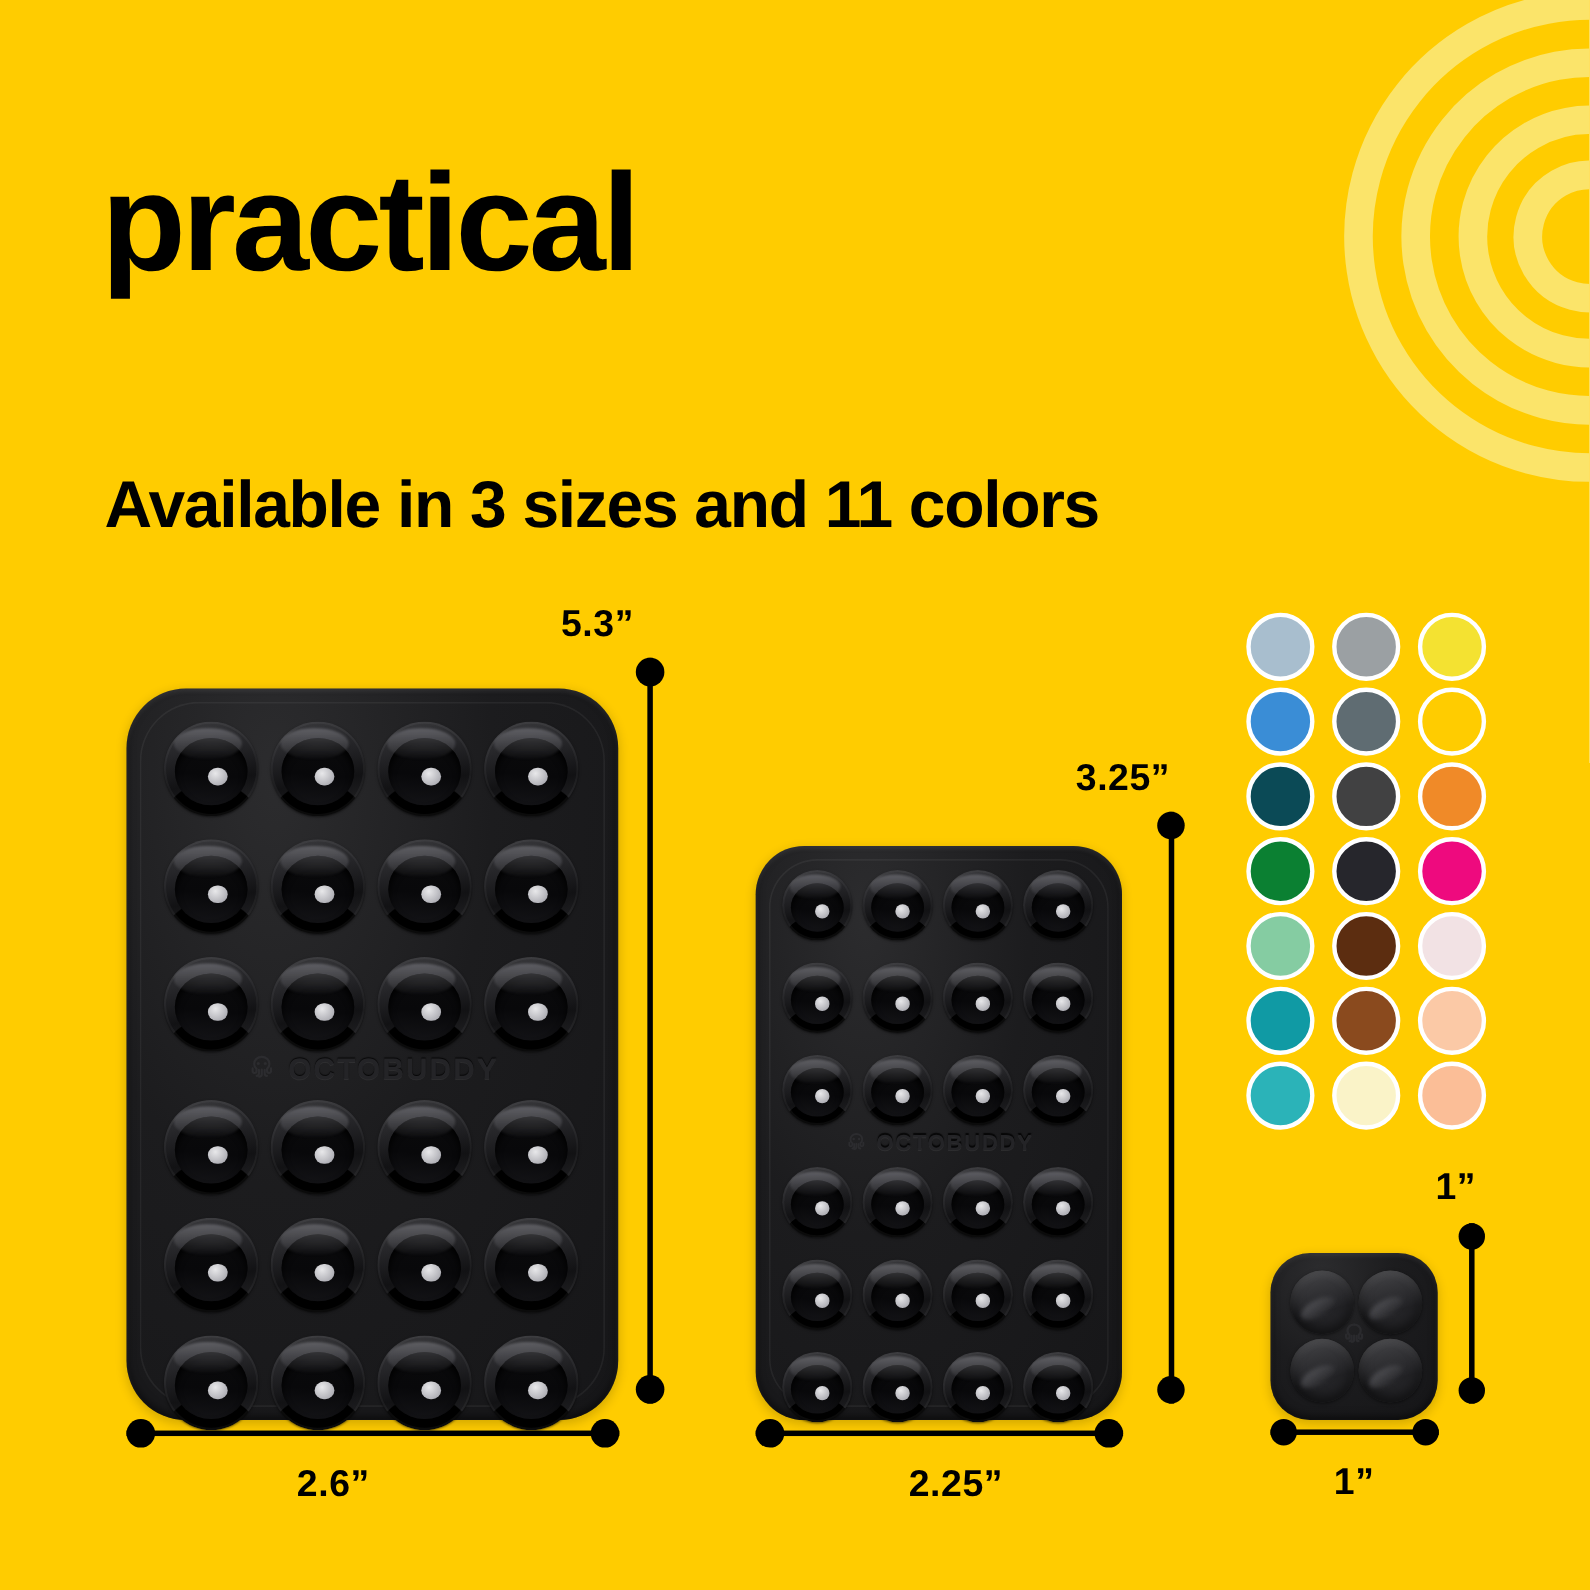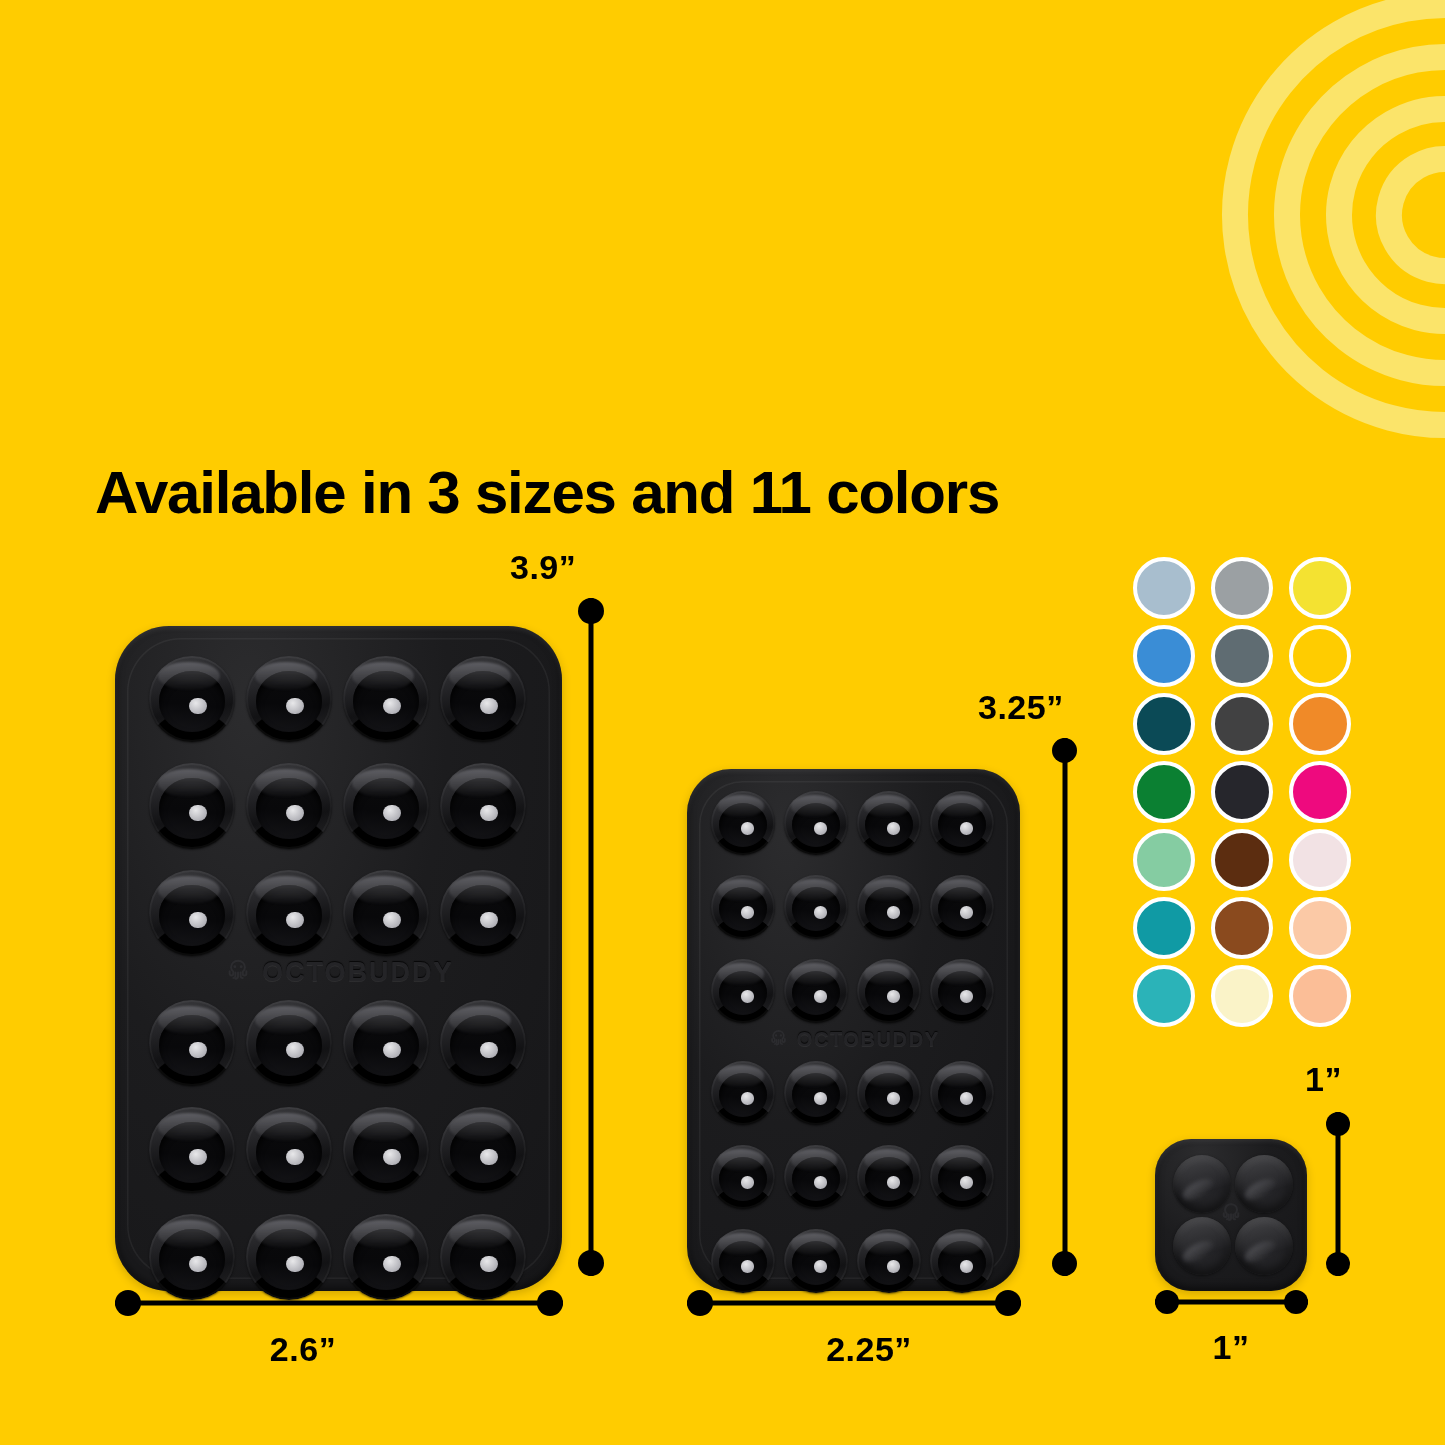--- a/index.html
+++ b/index.html
@@ -31,21 +31,21 @@
     font-size:126px;
     font-weight:bold;
     line-height:0.99;
     letter-spacing:-3.5px;
     color:#000;
   }
   #headline .ln { display:block; }
 
   #subtitle {
     position:absolute;
-    left:95px; top:458px;
+    left:95px; top:424px;
     font-size:60px;
     font-weight:bold;
     letter-spacing:-1.2px;
     color:#000;
     white-space:nowrap;
   }
 
   
   .pad {
     position:absolute;
@@ -183,20 +183,21 @@
   <svg id="arcs" viewBox="0 0 300 520" fill="none">
     <g id="arc-group" stroke-linecap="butt" fill="none">
         <circle cx="300" cy="215" r="210" stroke="#FBE46A" stroke-width="26" fill="none" stroke-dasharray="950.0176184455535 1319.4689145077132" transform="rotate(60 300 215)"></circle>
         <circle cx="300" cy="215" r="158" stroke="#FBE46A" stroke-width="26" fill="none" stroke-dasharray="714.7751605447497 992.7432785343747" transform="rotate(60 300 215)"></circle>
         <circle cx="300" cy="215" r="106" stroke="#FBE46A" stroke-width="26" fill="none" stroke-dasharray="479.53270264394604 666.0176425610362" transform="rotate(60 300 215)"></circle>
         <circle cx="300" cy="215" r="56" stroke="#FBE46A" stroke-width="26" fill="none" stroke-dasharray="253.3380315854809 351.85837720205683" transform="rotate(60 300 215)"></circle>
       </g>
   </svg>
 
   <h1 id="headline">
+    <span class="ln">practical</span>
   </h1>
 
   <div id="subtitle">Available in 3 sizes and 11 colors</div>
 
   <div class="pad pad-large" style="left:115px; top:605px; width:447px; height:665px; border-radius:54px;">
     <div class="inner-rim"></div>
 
     <div class="cups" style="left:34px; top:30px; width:379px; height:300px;
                 grid-template-columns:repeat(4,86px); grid-template-rows:repeat(3,86px);
                 column-gap:11px; row-gap:21px;">
@@ -339,21 +340,21 @@
           <div class="nub"></div>
         </div>
       </div>
   </div>
 
   <div class="dim-v" style="left:578px; top:598px; width:26px; height:678px;">
     <div class="bar"></div>
     <div class="dot" style="left:0; top:0; width:26px; height:26px;"></div>
     <div class="dot" style="left:0; bottom:0; width:26px; height:26px;"></div>
   </div>
-  <div class="dim-label" style="left:510px; top:548px;">3.9”</div>
+  <div class="dim-label" style="left:510px; top:548px;">5.3”</div>
 
   <div class="dim-h" style="left:115px; top:1290px; width:448px; height:26px;">
     <div class="bar"></div>
     <div class="dot" style="left:0; top:0; width:26px; height:26px;"></div>
     <div class="dot" style="right:0; top:0; width:26px; height:26px;"></div>
   </div>
   <div class="dim-label" style="left:303px; top:1330px; transform:translateX(-50%);">2.6”</div>
 
   <div class="pad pad-medium" style="left:687px; top:748px; width:333px; height:522px; border-radius:44px;">
     <div class="inner-rim"></div>

